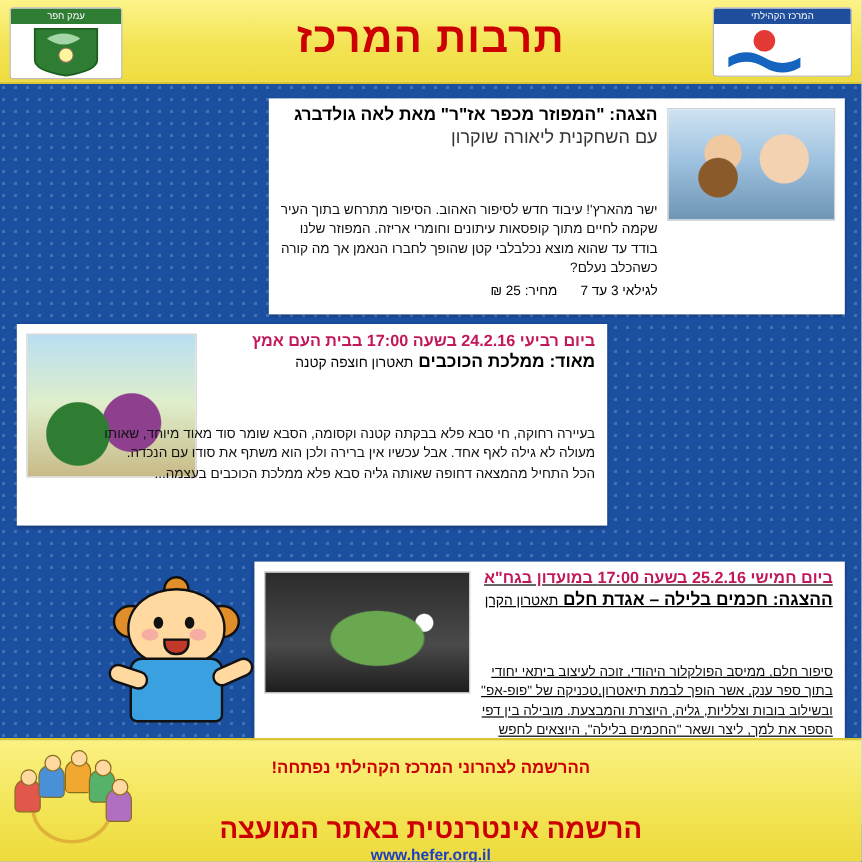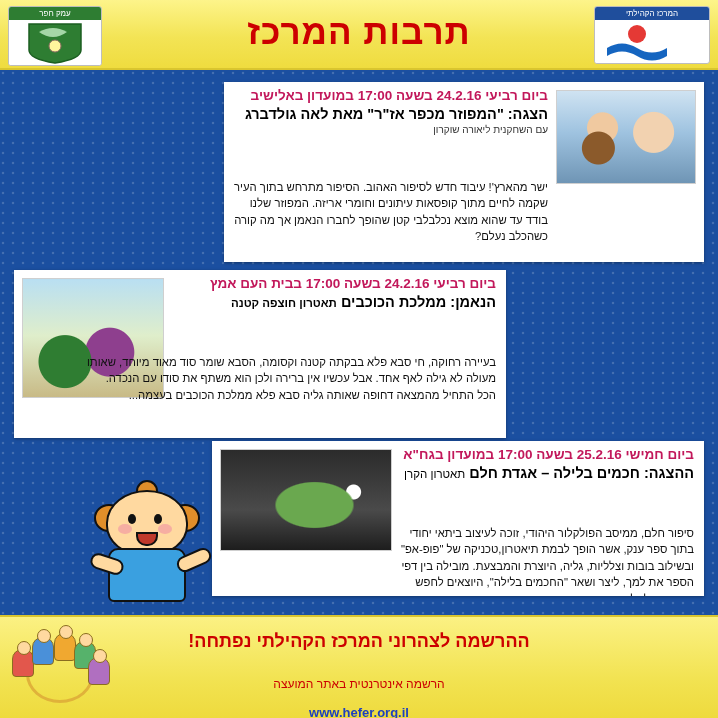--- a/index.html
+++ b/index.html
@@ -60,38 +60,38 @@
   
   .card{
     position:absolute;
     background:#ffffff;
     box-shadow:0 1px 3px rgba(0,0,0,.35);
     box-sizing:border-box;
     overflow:hidden;
   }
   .card1{top:12px;right:14px;width:480px;height:180px;}
   .card2{top:200px;left:14px;width:492px;height:168px;}
-  .card3{top:371px;right:14px;width:492px;height:155px;}
+  .card3{top:398px;right:14px;width:492px;height:155px;text-decoration:underline;}
 
   .card-inner{
     position:relative;width:100%;height:100%;
     padding:6px 10px 4px 10px;
     box-sizing:border-box;
     direction:rtl;text-align:right;
   }
   .card-date{
     color:#c2185b;font-weight:bold;font-size:13.5px;
     margin-bottom:3px;
   }
   .card-title{
     color:#000;font-weight:bold;font-size:14.5px;
     margin-bottom:2px;
   }
   .card-sub{
-    color:#333;font-size:10px;margin-bottom:3px;
+    color:#333;font-size:15px;margin-bottom:3px;
   }
   .card-body{
     color:#111;font-size:11.3px;line-height:1.45;margin-top:44px;
   }
   .card-foot{
     color:#000;font-size:11.3px;margin-top:4px;
   }
   .card-foot .age{margin-left:16px;}
 
   
@@ -152,25 +152,25 @@
 
   
   .footer{
     position:absolute;top:615px;left:0;width:718px;height:103px;
     background:#f5e96b;
     background:linear-gradient(180deg,#fbf183 0%,#f2e352 60%,#eeda3c 100%);
     border-top:2px solid #d9c52f;
   }
   .footer-line1{
     position:absolute;top:14px;left:0;width:718px;text-align:center;
-    font-size:18px;font-weight:bold;color:#cc0000;direction:rtl;
+    font-size:14px;font-weight:bold;color:#cc0000;direction:rtl;
   }
   .footer-line2{
     position:absolute;top:60px;left:0;width:718px;text-align:center;
-    font-size:12px;font-weight:normal;color:#cc0000;direction:rtl;
+    font-size:23px;font-weight:bold;color:#cc0000;direction:rtl;
   }
   .footer-url{
     position:absolute;top:88px;left:0;width:718px;text-align:center;
     font-size:13px;font-weight:bold;color:#1d3fbf;text-decoration:underline;
     direction:ltr;
   }
   .kids-ring{
     position:absolute;left:10px;top:10px;width:96px;height:76px;
   }
   .kids-ring .ring{
@@ -219,36 +219,39 @@
     </div>
   </div>
 
   <div class="mid">
 
     <div class="card card1">
       <div class="photo p1">
         <div class="art-dog"></div>
       </div>
       <div class="card-inner">
-        <div class="card-date">ביום רביעי 24.2.16 בשעה 17:00 במועדון באלישיב</div>
         <div class="card-title">הצגה: "המפוזר מכפר אז"ר" מאת לאה גולדברג</div>
         <div class="card-sub">עם השחקנית ליאורה שוקרון</div>
         <div class="card-body">ישר מהארץ'! עיבוד חדש לסיפור האהוב. הסיפור מתרחש בתוך העיר שקמה לחיים מתוך קופסאות עיתונים וחומרי אריזה. המפוזר שלנו בודד עד שהוא מוצא נכלבלבי קטן שהופך לחברו הנאמן אך מה קורה כשהכלב נעלם?</div>
+        <div class="card-foot">
+          <span class="age">לגילאי 3 עד 7</span>
+          <span>מחיר: 25 ₪</span>
+        </div>
       </div>
     </div>
 
     <div class="card card2">
       <div class="photo p2">
         <div class="art-theater"></div>
       </div>
       <div class="card-inner">
         <div class="card-date">ביום רביעי 24.2.16 בשעה 17:00 בבית העם אמץ</div>
         <div class="card-title">
-          <span>הנאמן: ממלכת הכוכבים</span>
-          <span style="font-weight:bold;font-size:11.5px;">תאטרון חוצפה קטנה</span>
+          <span>מאוד: ממלכת הכוכבים</span>
+          <span style="font-weight:normal;font-size:11.5px;">תאטרון חוצפה קטנה</span>
         </div>
         <div class="card-body">בעיירה רחוקה, חי סבא פלא בבקתה קטנה וקסומה, הסבא שומר סוד מאוד מיוחד, שאותו מעולה לא גילה לאף אחד. אבל עכשיו אין ברירה ולכן הוא משתף את סודו עם הנכדה. הכל התחיל מהמצאה דחופה שאותה גליה סבא פלא ממלכת הכוכבים בעצמה...</div>
       </div>
     </div>
 
     <div class="card card3">
       <div class="photo p3">
         <div class="art-dragon"></div>
       </div>
       <div class="card-inner">

